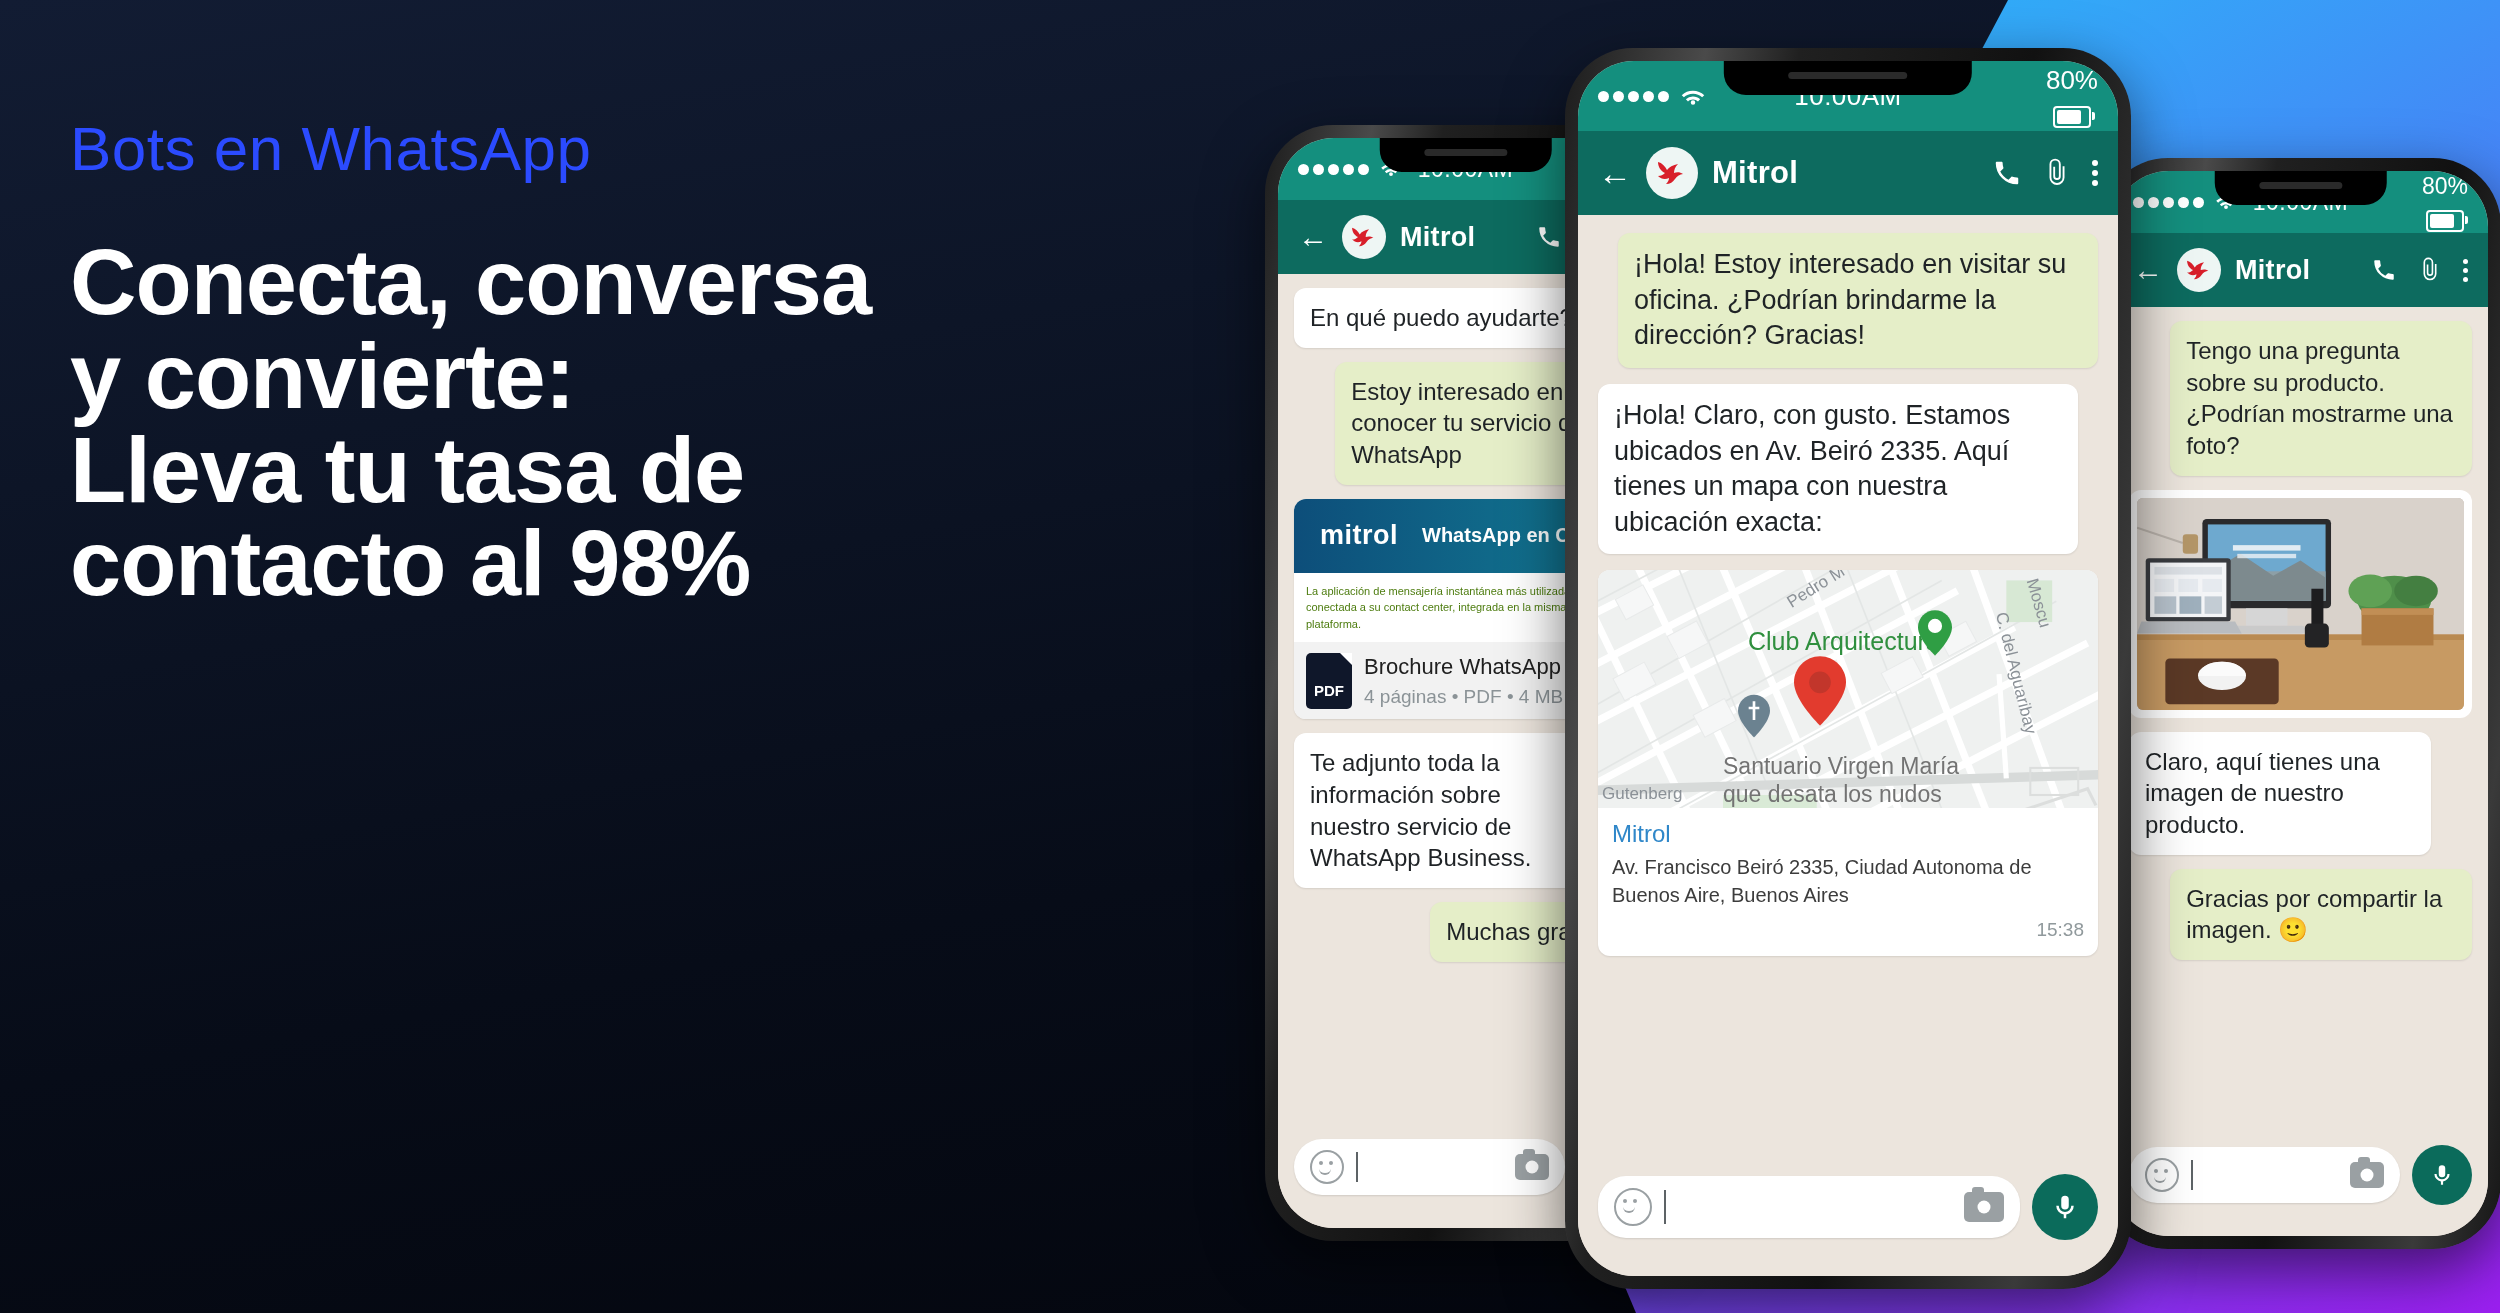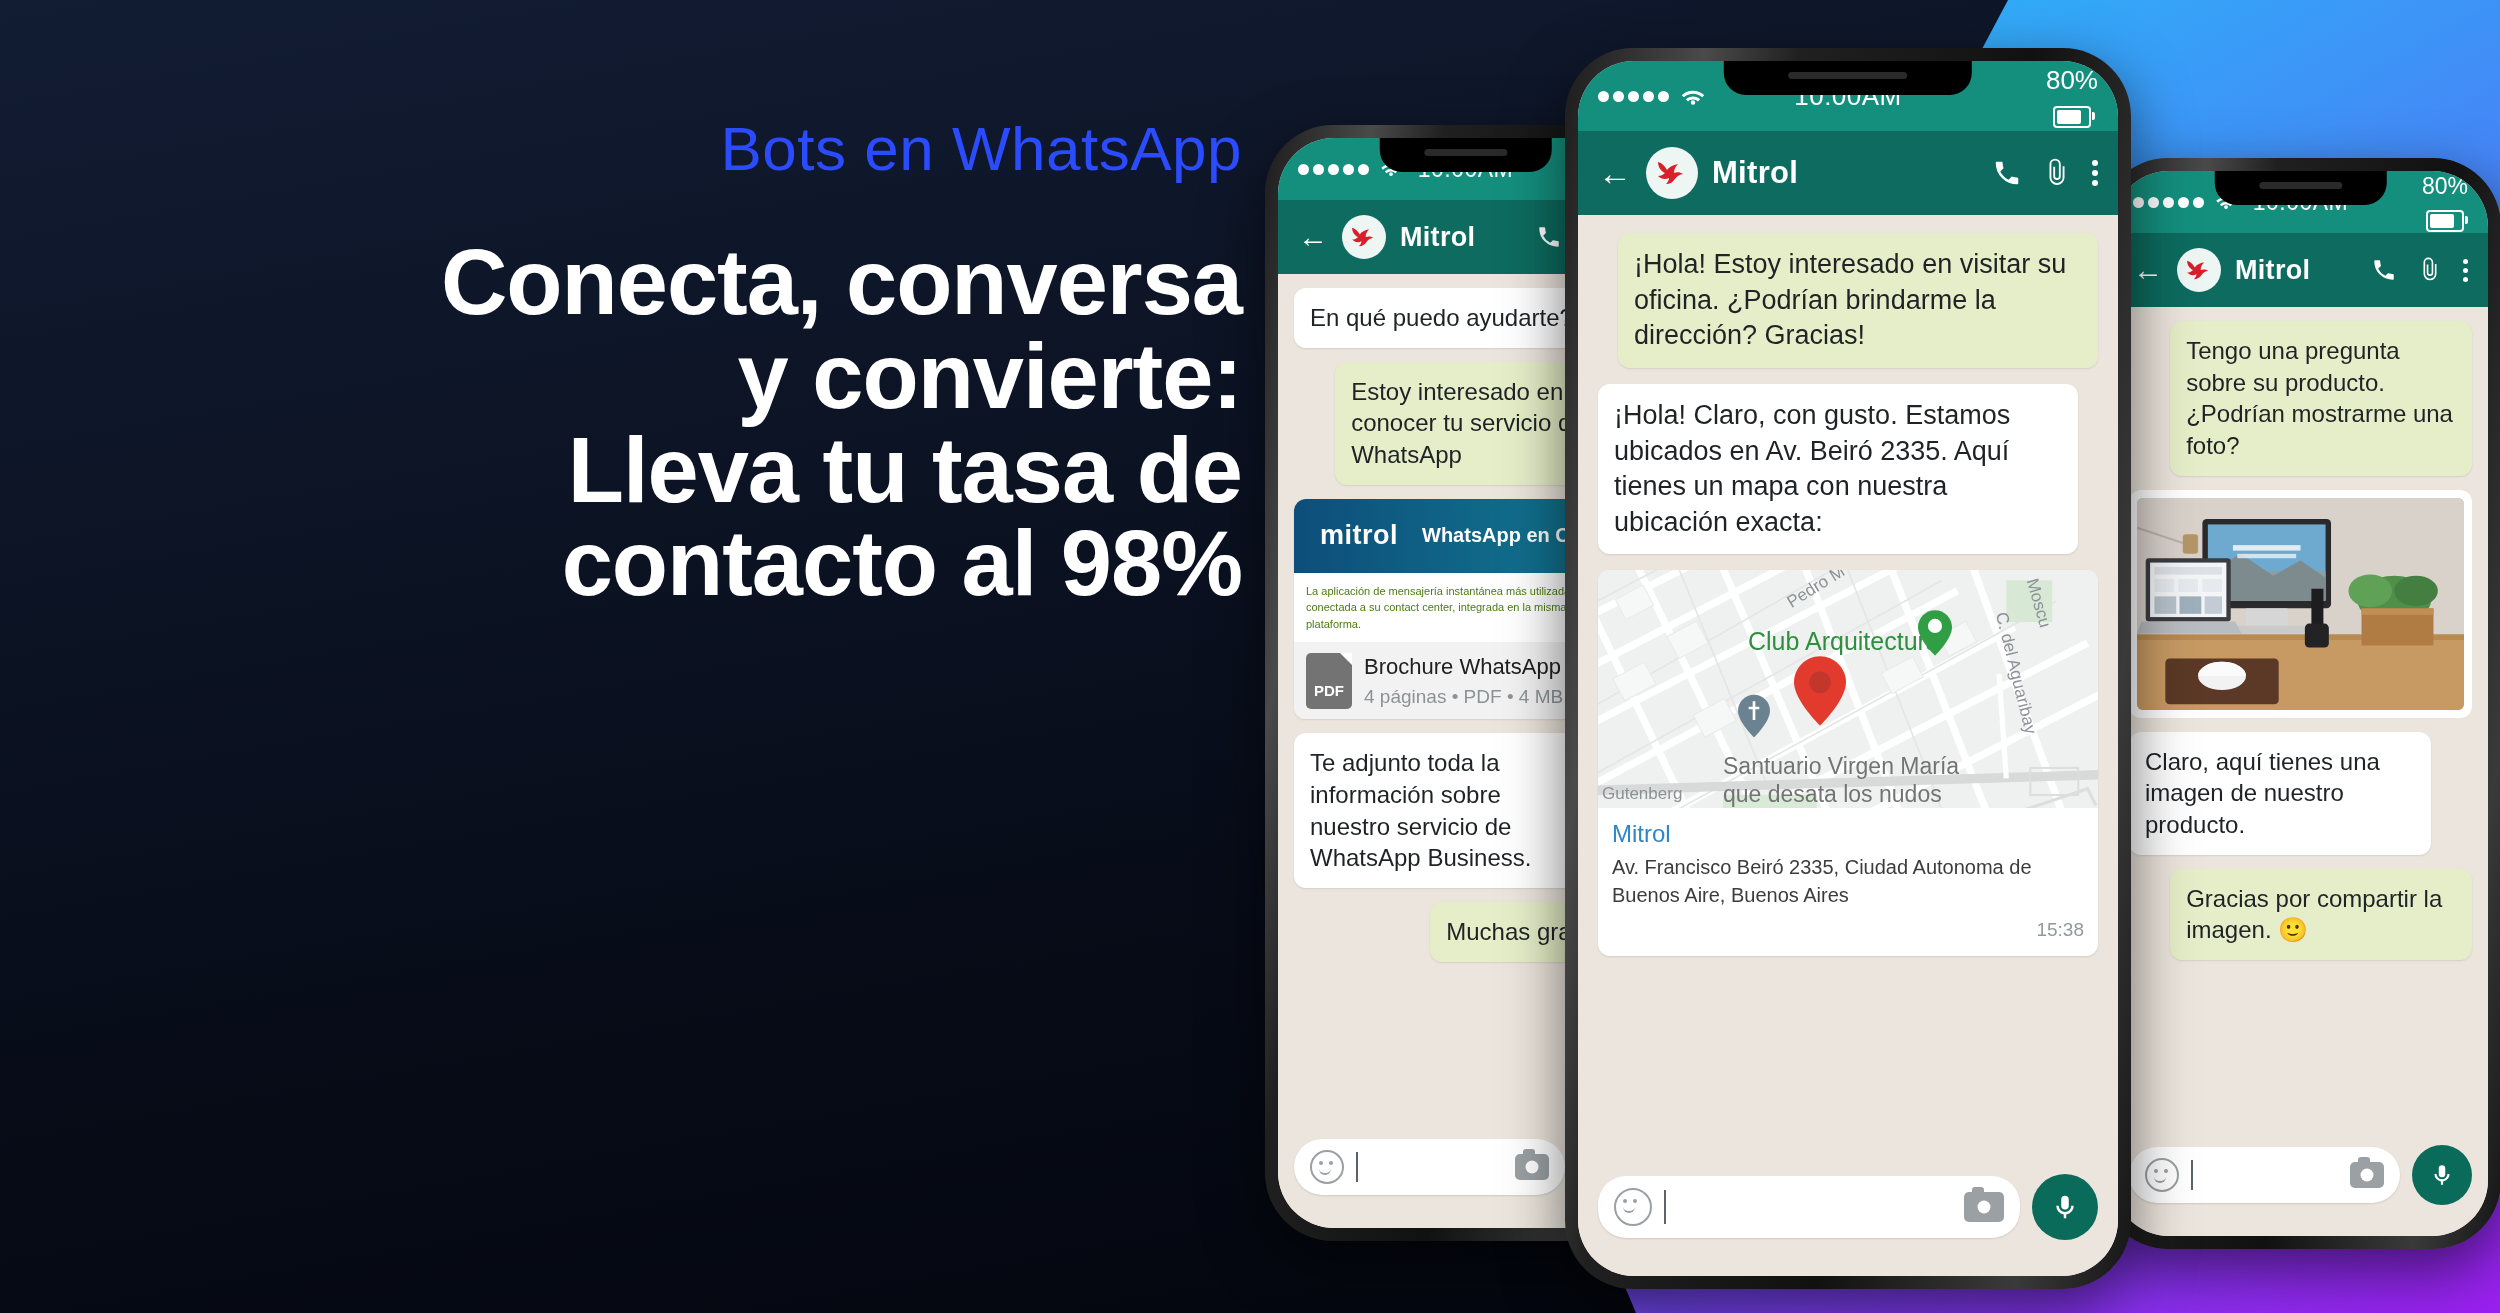--- a/index.html
+++ b/index.html
@@ -15,21 +15,21 @@
     position:absolute;inset:0;
     background:linear-gradient(170deg,#121c33 0%,#0d1527 28%,#070c18 62%,#03050c 100%);
   }
   .bg-gradient-wedge{
     position:absolute;top:0;right:0;width:1200px;height:1313px;
     background:linear-gradient(150deg,#25c3f7 0%,#33a8f8 22%,#4a7cf6 48%,#6f4df3 72%,#9b1ff0 100%);
     clip-path:polygon(59% 0%, 100% 0%, 100% 100%, 28% 100%, 16% 74%);
   }
 
   
-  .copy{position:absolute;left:62px;top:118px;width:1180px;z-index:6;text-align:right;}
+  .copy{position:absolute;left:70px;top:118px;width:1180px;z-index:6;}
   .eyebrow{
     font-size:62px;color:#2b4bff;letter-spacing:.5px;
     font-weight:400;line-height:1;margin:0 0 56px 0;
     font-family:"Liberation Sans", sans-serif;
   }
   .headline{
     font-size:92px;line-height:1.02;color:#ffffff;font-weight:700;
     letter-spacing:-1px;margin:0;
     font-family:"Liberation Sans", sans-serif;
   }
@@ -121,21 +121,21 @@
 
   
   .linkcard{width:100%;}
   .lc-banner{height:74px;background:linear-gradient(90deg,#0d4e7a 0%,#127a93 100%);
     display:flex;align-items:center;gap:12px;padding:0 14px;box-sizing:border-box;color:#fff;}
   .lc-banner .brand{font-size:27px;font-weight:700;letter-spacing:.5px;}
   .lc-banner .sep{width:2px;height:30px;background:rgba(255,255,255,.6);}
   .lc-banner .tag{font-size:20px;font-weight:700;white-space:nowrap;}
   .lc-desc{padding:10px 12px;font-size:11px;line-height:1.5;color:#4d7c0f;}
   .lc-file{display:flex;align-items:center;gap:12px;padding:10px 12px;background:#f2f2f2;}
-  .pdfico{width:46px;height:56px;background:#737373;border-radius:5px;position:relative;
+  .pdfico{width:46px;height:56px;background:#0f172a;border-radius:5px;position:relative;
     display:flex;align-items:flex-end;justify-content:center;color:#fff;font-size:15px;font-weight:700;padding-bottom:8px;box-sizing:border-box;}
   .pdfico::after{content:"";position:absolute;right:0;top:0;border-width:0 12px 12px 0;border-style:solid;border-color:#fff #fff transparent transparent;}
   .lc-fname{font-size:22px;color:#202020;}
   .lc-fmeta{font-size:19px;color:#8b9397;margin-top:3px;}
 
   
   .photocard{padding:8px;background:#fff;border-radius:12px;}
   .photo{width:100%;height:212px;border-radius:6px;overflow:hidden;position:relative;background:#d8cfc6;}
 
   

